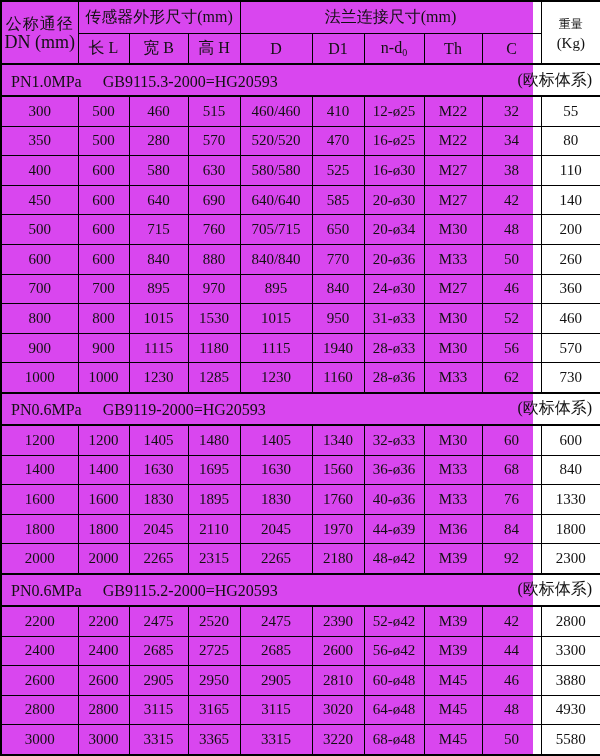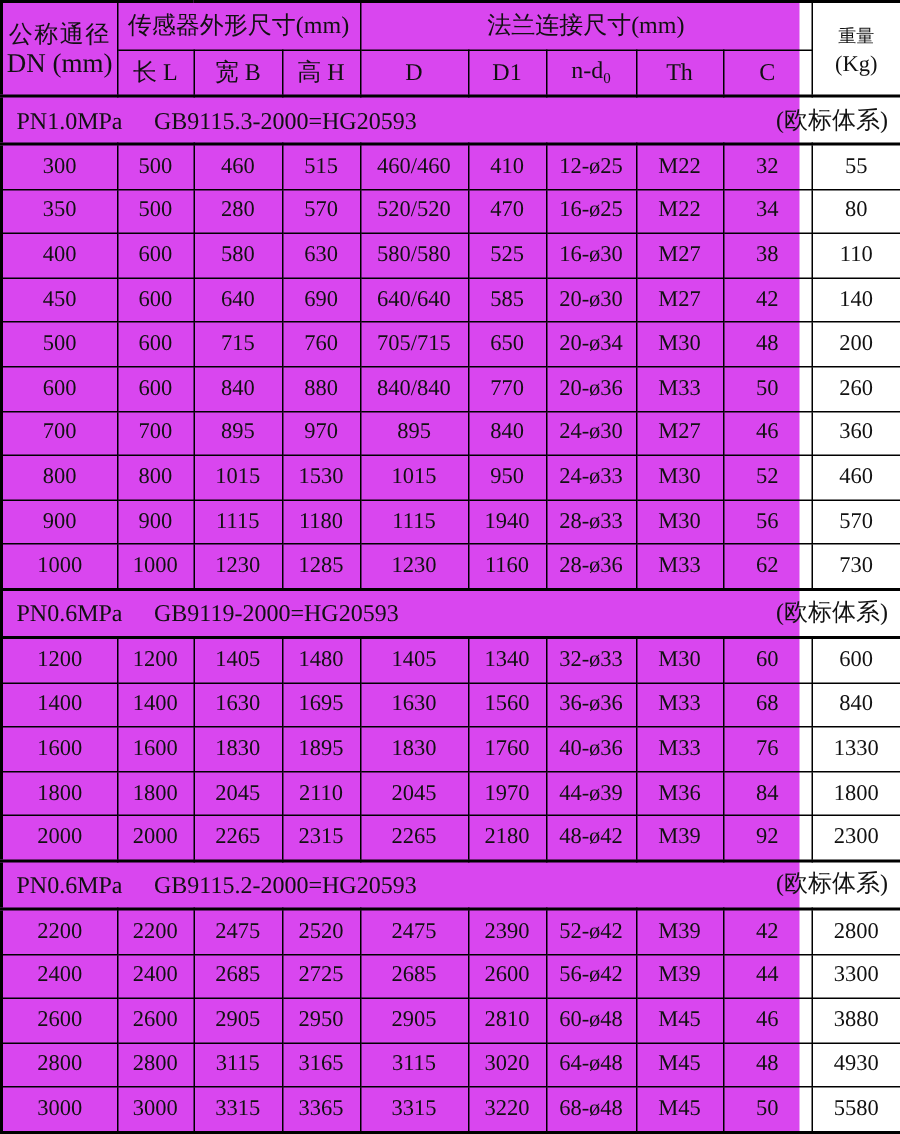--- a/index.html
+++ b/index.html
@@ -213,21 +213,21 @@
           <td>46</td>
           <td>360</td>
         </tr>
         <tr class="data-row">
           <td>800</td>
           <td>800</td>
           <td>1015</td>
           <td>1530</td>
           <td>1015</td>
           <td>950</td>
-          <td>24-ø33</td>
+          <td>31-ø33</td>
           <td>M30</td>
           <td>52</td>
           <td>460</td>
         </tr>
         <tr class="data-row">
           <td>900</td>
           <td>900</td>
           <td>1115</td>
           <td>1180</td>
           <td>1115</td>

